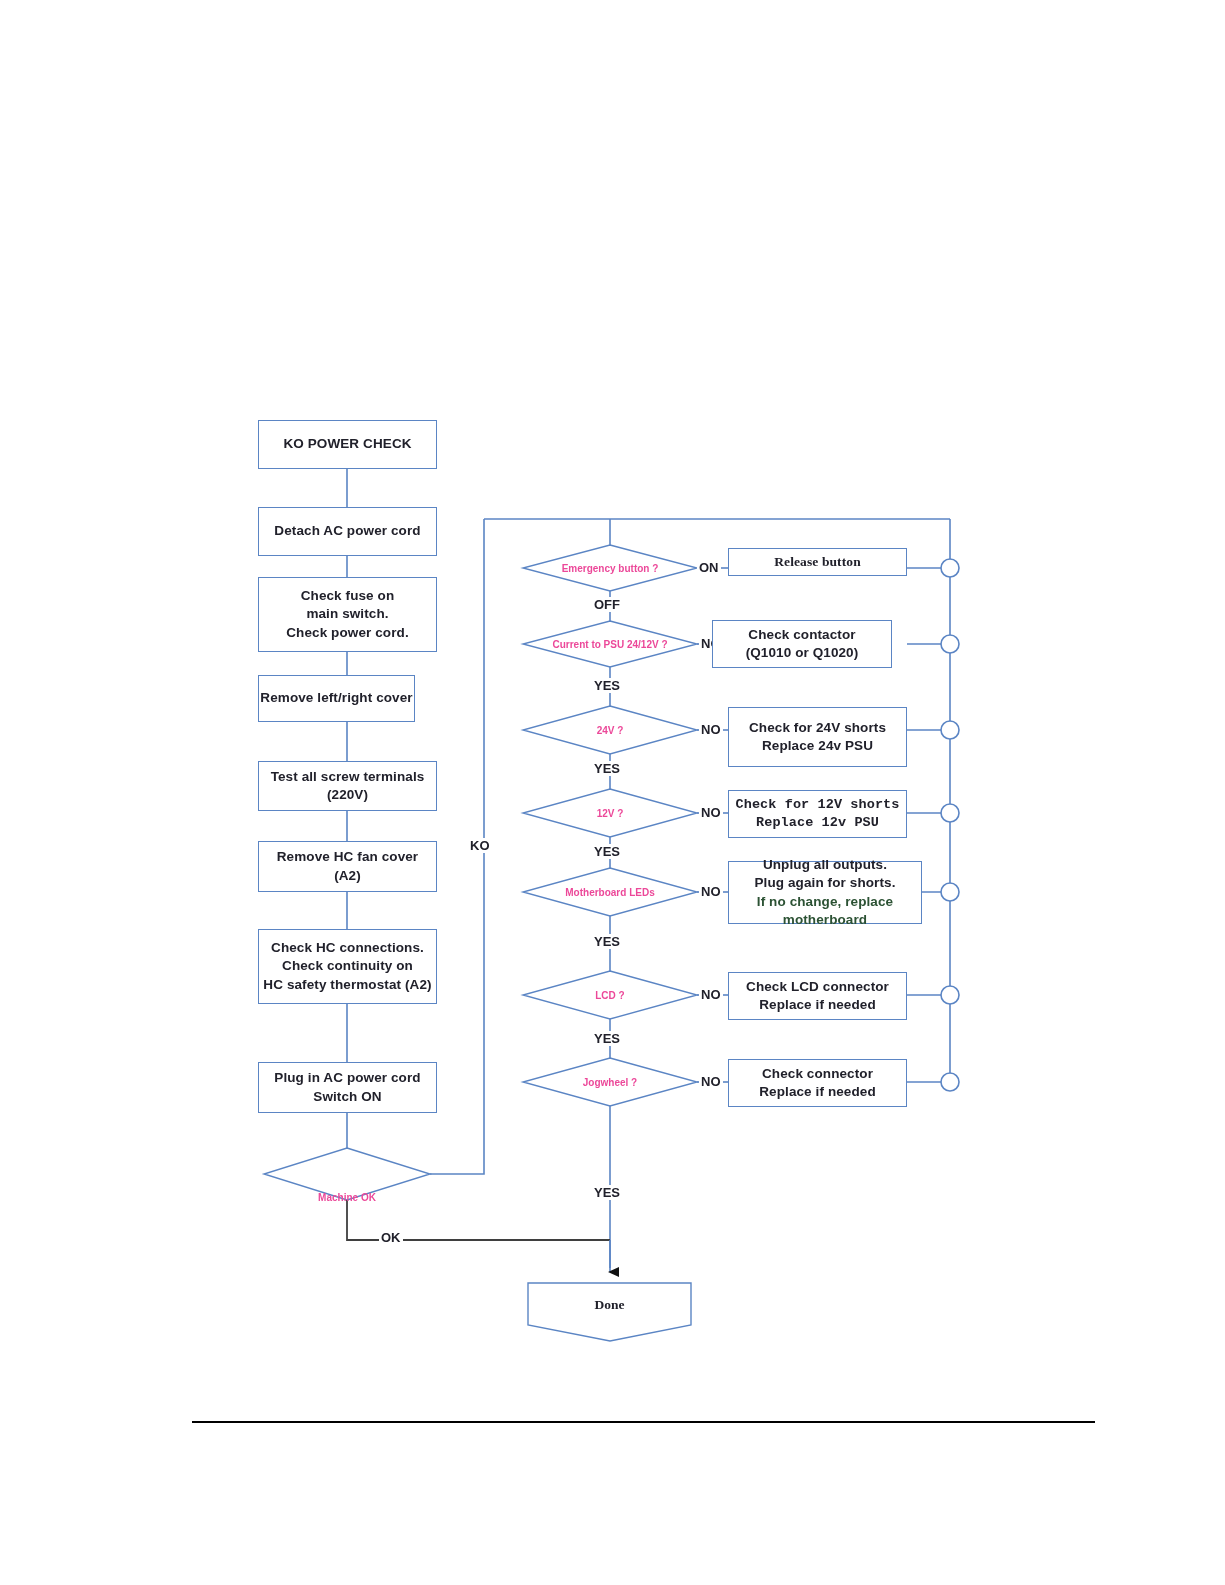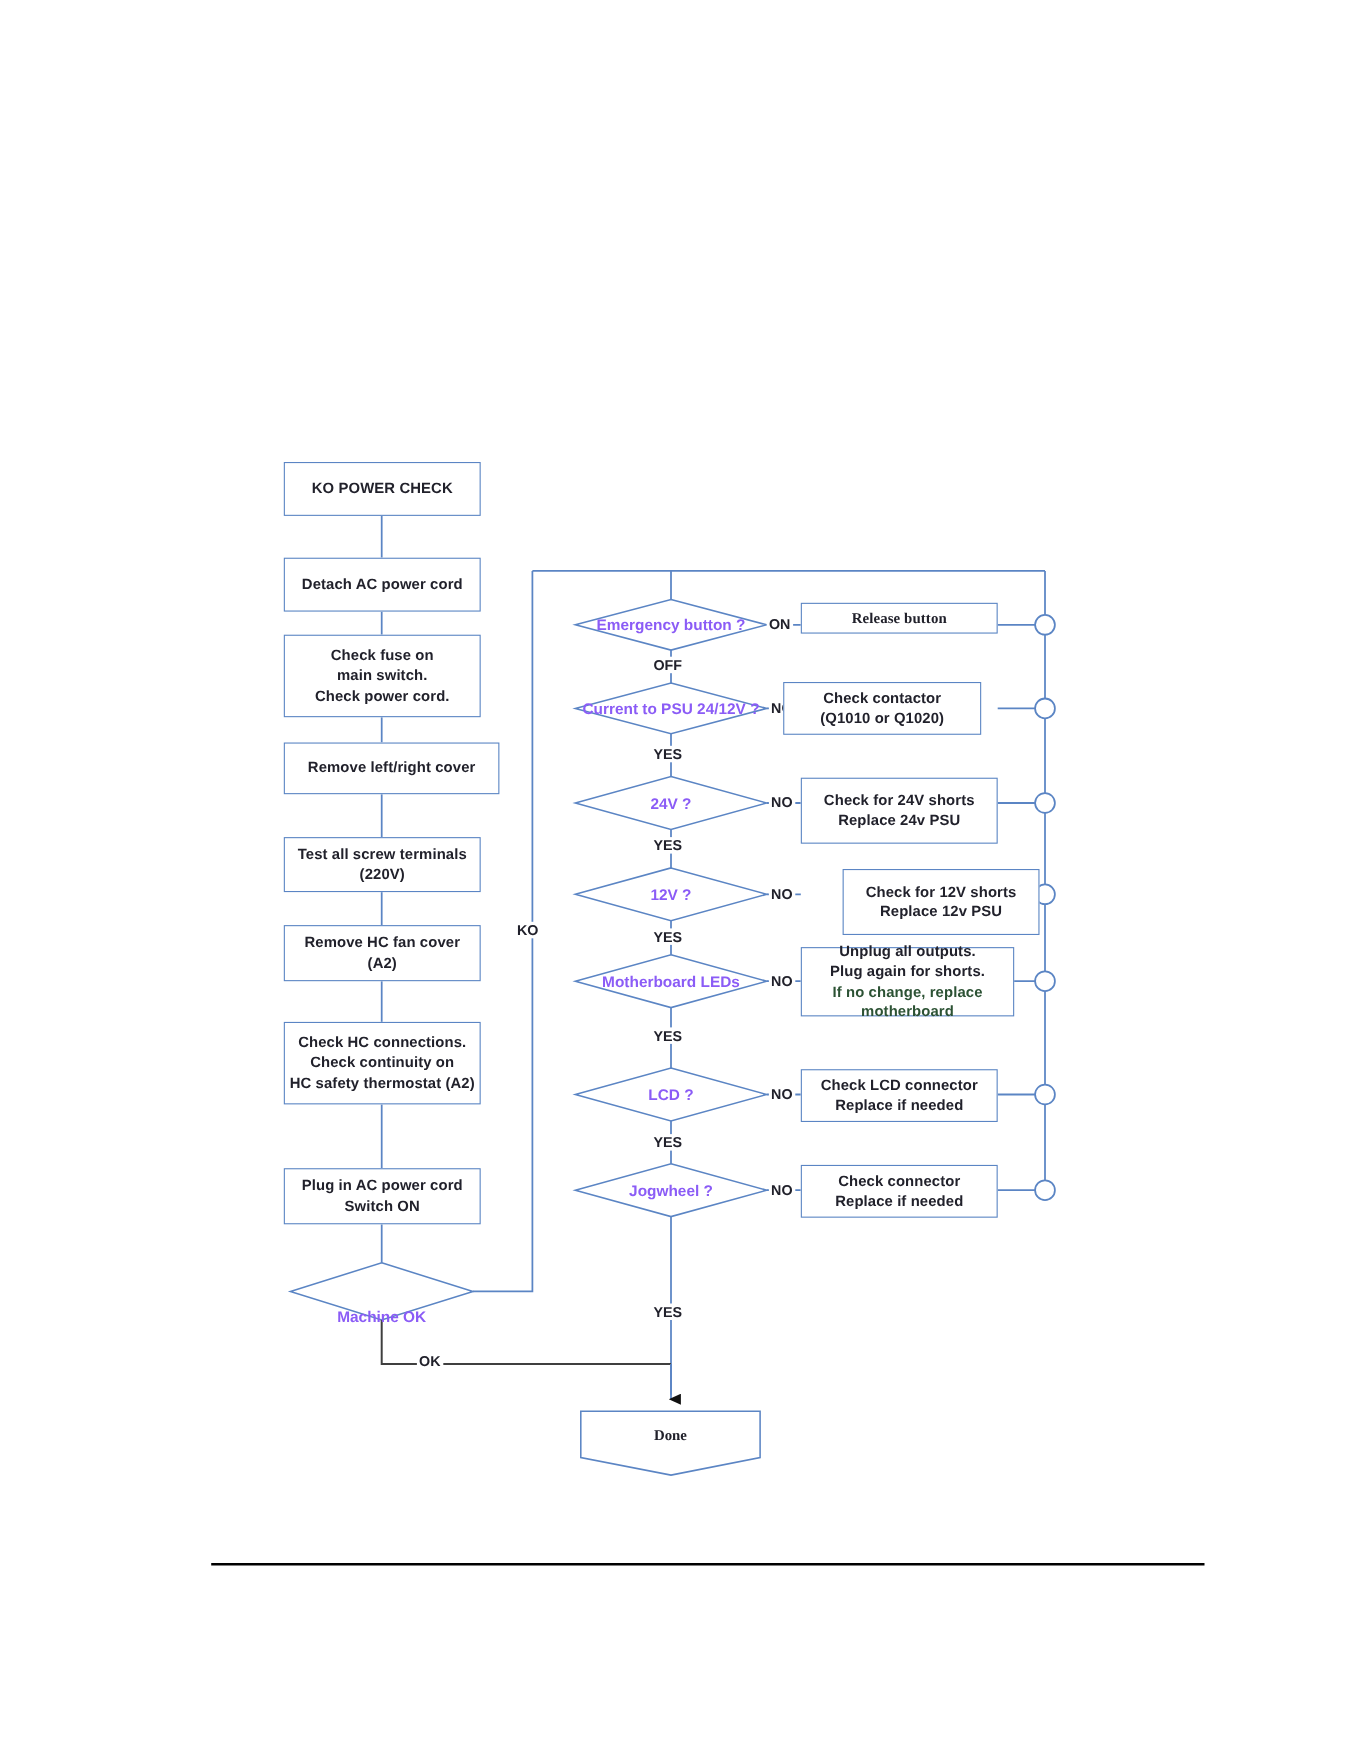--- a/index.html
+++ b/index.html
@@ -2,21 +2,21 @@
 <html><head>
 <meta charset="utf-8">
 <style>
   html,body{margin:0;padding:0;background:#ffffff;}
   body{width:1225px;height:1585px;position:relative;font-family:"Liberation Sans",sans-serif;color:#1b1b2f;}
   #page{position:absolute;left:0;top:0;width:1225px;height:1585px;overflow:hidden;}
   svg.layer{position:absolute;left:0;top:0;width:1225px;height:1585px;}
   .node{position:absolute;box-sizing:border-box;display:flex;align-items:center;justify-content:center;text-align:center;}
   .pbox{border:1.4px solid #5b85c4;background:#ffffff;}
   .pbox .txt{font-size:13.5px;font-weight:bold;line-height:18.5px;color:#21212b;letter-spacing:.1px;}
-  .dlabel{font-size:14px;font-weight:bold;color:#8b5cf6;white-space:nowrap;}
+  .dlabel{font-size:10px;font-weight:bold;color:#ec4899;white-space:nowrap;}
   .edgelabel{position:absolute;font-size:13px;font-weight:bold;color:#21212b;white-space:nowrap;background:#fff;padding:0 2px;}
   .dnode{position:absolute;display:flex;align-items:center;justify-content:center;}
   .donetxt{position:absolute;font-size:13.5px;font-weight:bold;color:#21212b;}
 </style>
 </head>
 <body>
 
 <div id="page">
 
   <svg class="layer" viewBox="0 0 1225 1585">
@@ -105,21 +105,21 @@
   </div>
 
   <div class="node pbox" style="left:258px;top:507px;width:179px;height:49px;">
     <div class="txt">Detach AC power cord</div>
   </div>
 
   <div class="node pbox" style="left:258px;top:577px;width:179px;height:75px;">
     <div class="txt"><span>Check fuse on</span><br><span>main switch.</span><br><span>Check power cord.</span></div>
   </div>
 
-  <div class="node pbox" style="left:258px;top:675px;width:196px;height:47px;">
+  <div class="node pbox" style="left:258px;top:675px;width:157px;height:47px;">
     <div class="txt">Remove left/right cover</div>
   </div>
 
   <div class="node pbox" style="left:258px;top:761px;width:179px;height:50px;">
     <div class="txt"><span>Test all screw terminals</span><br><span>(220V)</span></div>
   </div>
 
   <div class="node pbox" style="left:258px;top:841px;width:179px;height:51px;">
     <div class="txt"><span>Remove HC fan cover</span><br><span>(A2)</span></div>
   </div>
@@ -183,21 +183,21 @@
   </div>
 
   <div class="node pbox" style="left:712px;top:620px;width:180px;height:48px;">
     <div class="txt"><span>Check contactor</span><br><span>(Q1010 or Q1020)</span></div>
   </div>
 
   <div class="node pbox" style="left:728px;top:707px;width:179px;height:60px;">
     <div class="txt"><span>Check for 24V shorts</span><br><span>Replace 24v PSU</span></div>
   </div>
 
-  <div class="node pbox" style="left:766px;top:790px;width:179px;height:60px;">
+  <div class="node pbox" style="left:728px;top:790px;width:179px;height:48px;font-family:Liberation Mono, monospace;">
     <div class="txt"><span>Check for 12V shorts</span><br><span>Replace 12v PSU</span></div>
   </div>
 
   <div class="node pbox" style="left:728px;top:861px;width:194px;height:63px;">
     <div class="txt"><span>Unplug all outputs.</span><br><span>Plug again for shorts.</span><br><span style="color: rgb(44, 82, 52);">If no change, replace motherboard</span></div>
   </div>
 
   <div class="node pbox" style="left:728px;top:972px;width:179px;height:48px;">
     <div class="txt"><span>Check LCD connector</span><br><span>Replace if needed</span></div>
   </div>

